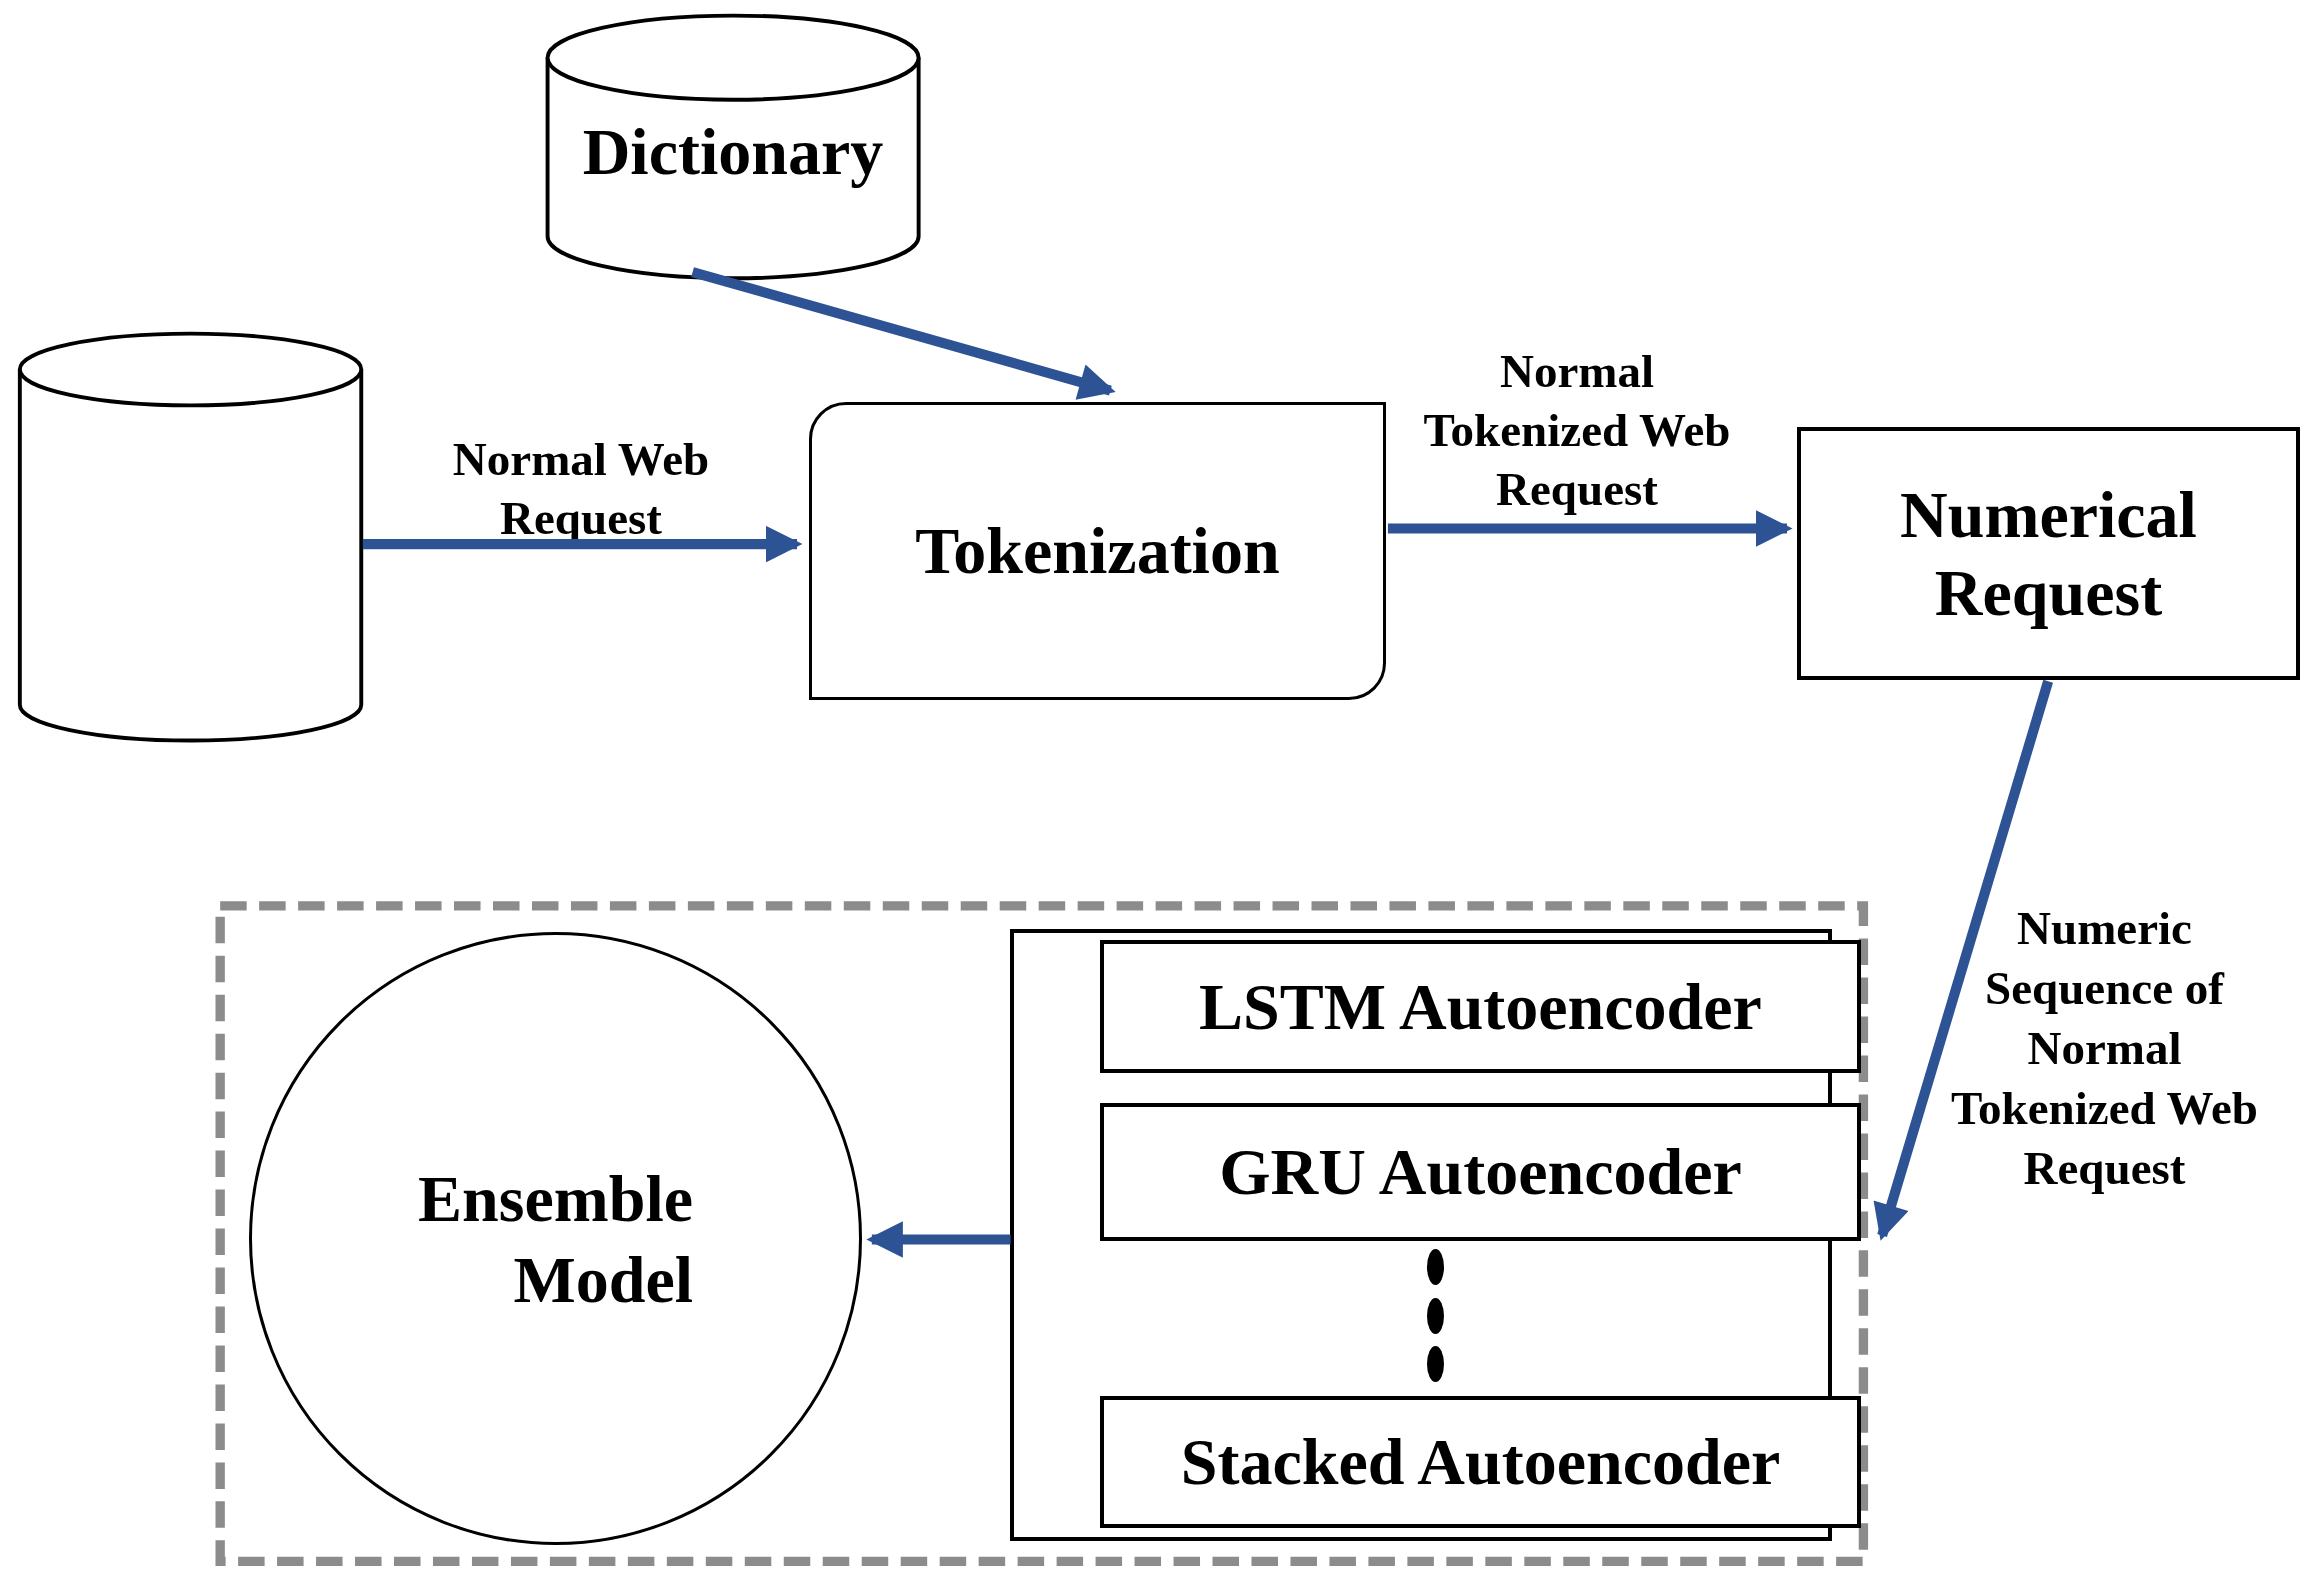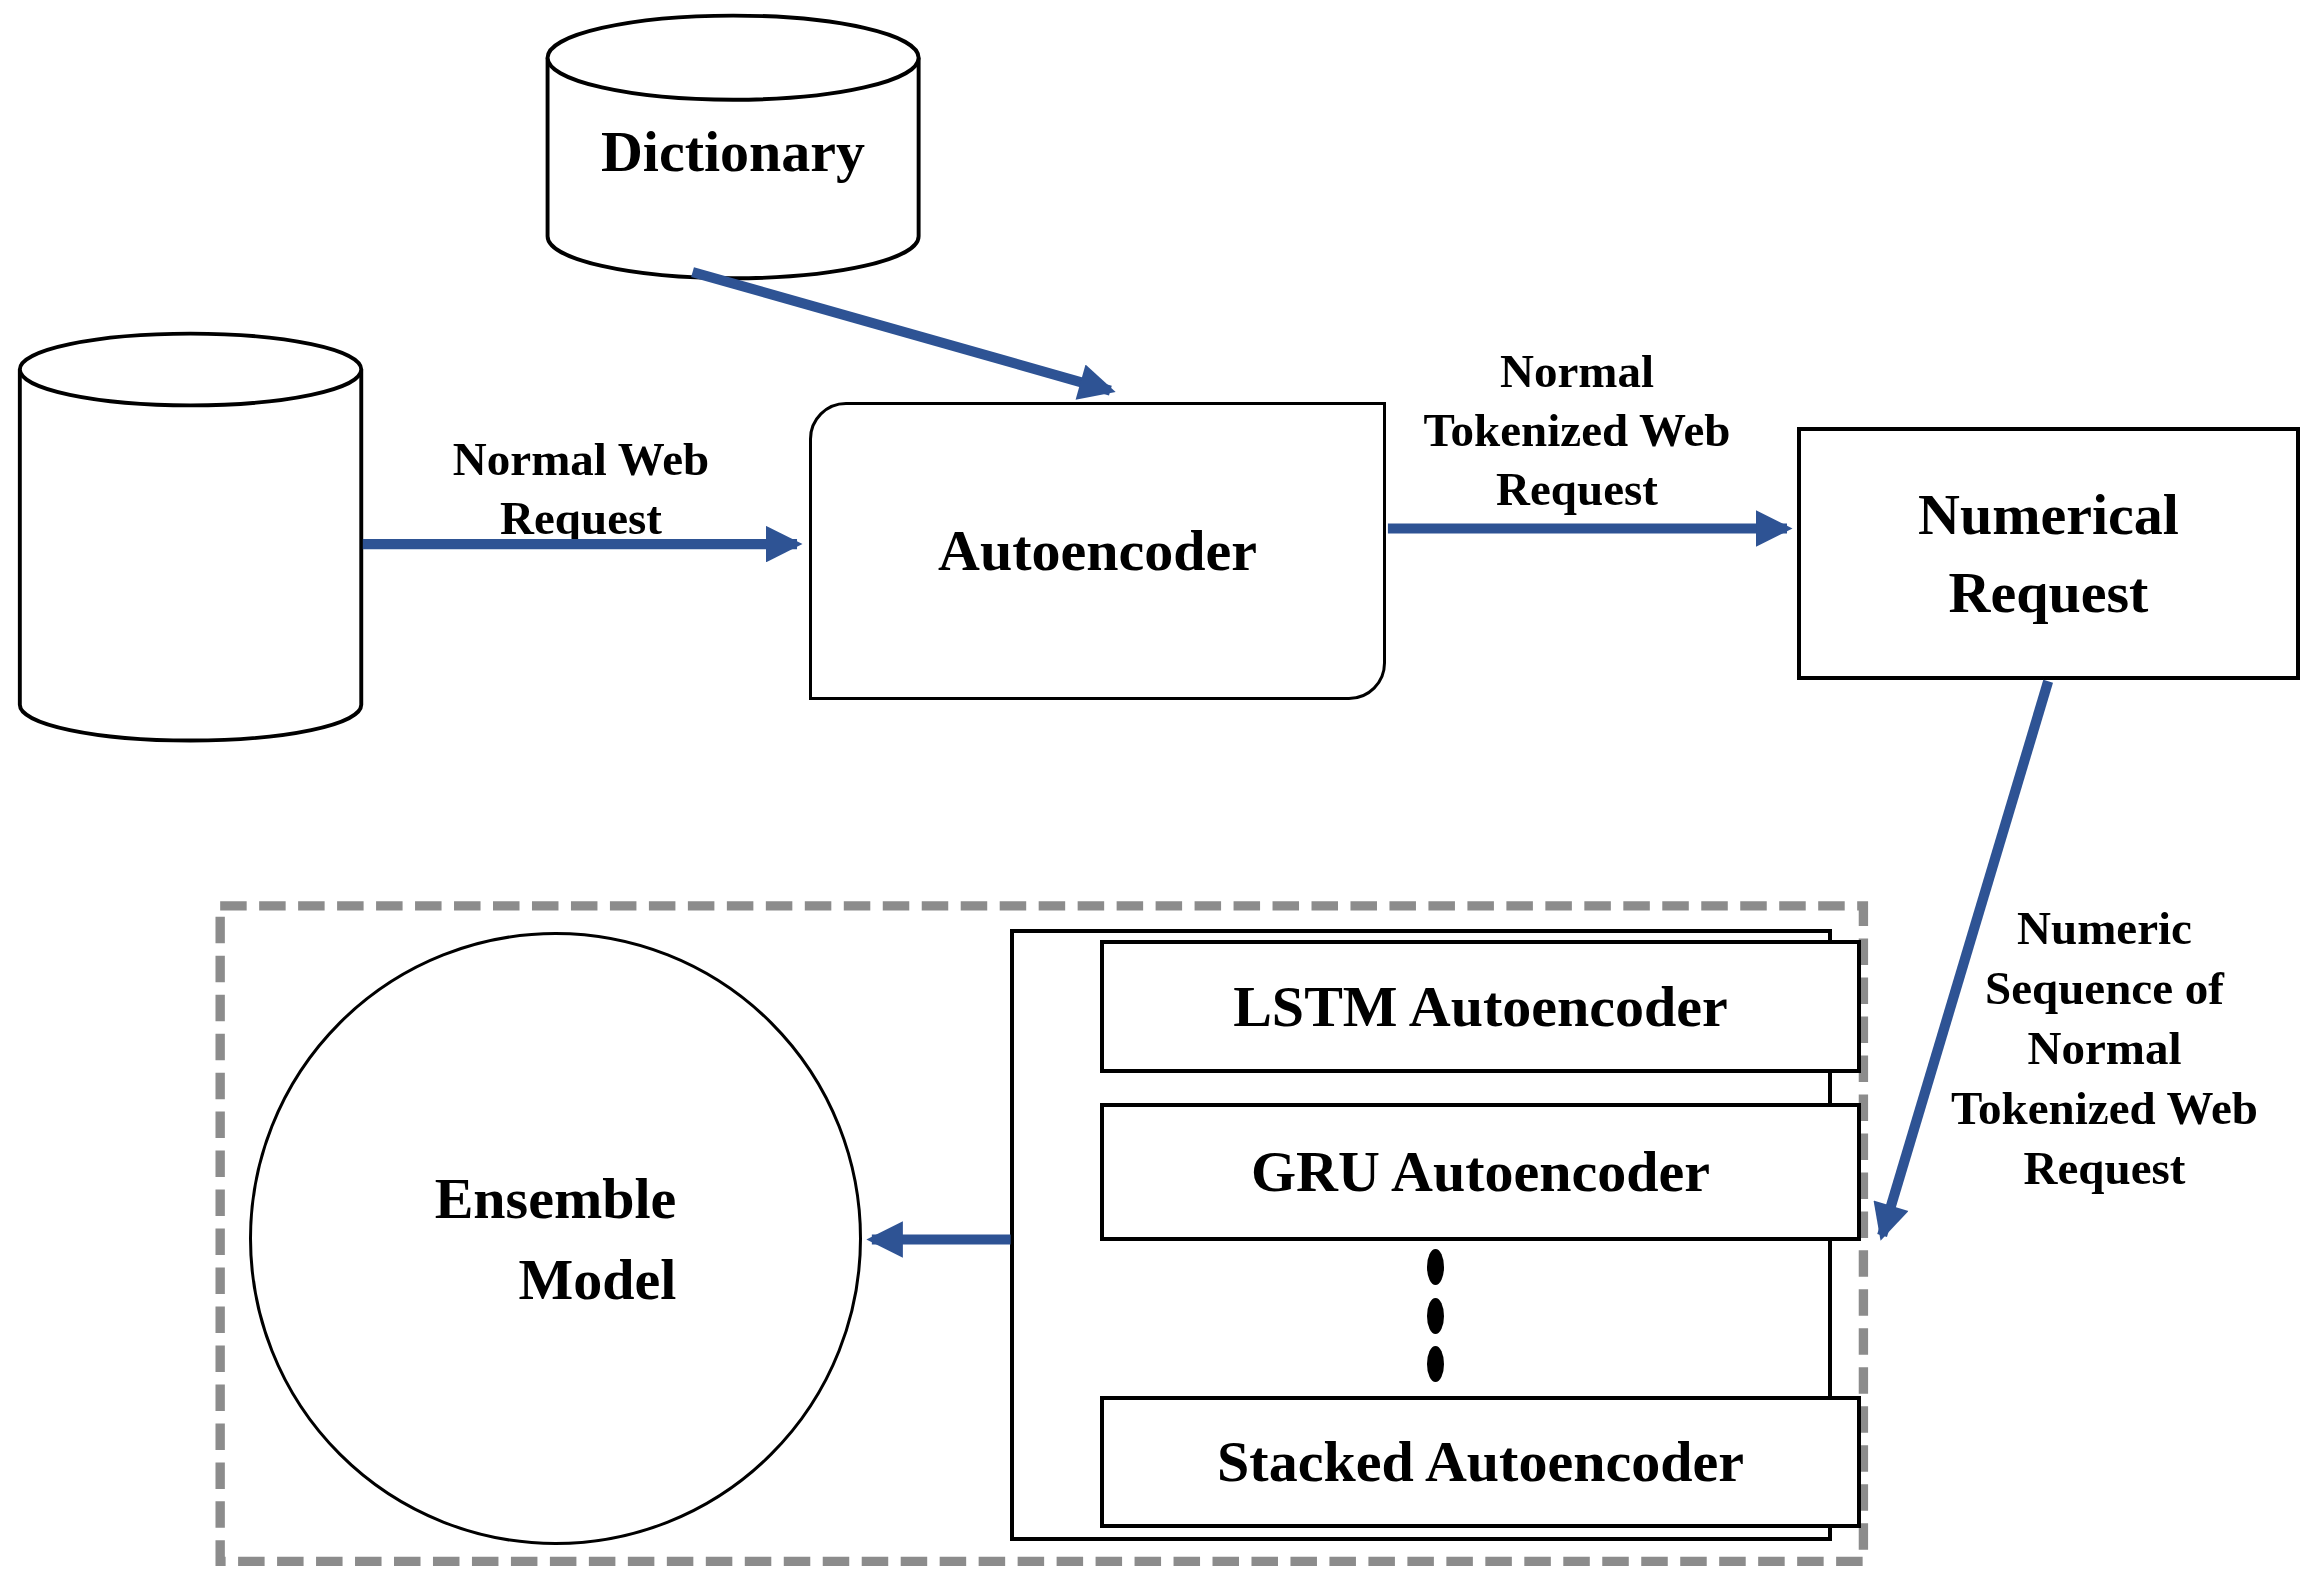--- a/index.html
+++ b/index.html
@@ -23,21 +23,21 @@
     box-sizing: border-box;
     background: #ffffff;
     border: 4.7px solid #000000;
     display: flex;
     align-items: center;
     justify-content: center;
     text-align: center;
   }
   .node-label {
     font-weight: bold;
-    font-size: 58px;
+    font-size: 66px;
     line-height: 78px;
     white-space: pre-line;
     text-align: center;
   }
   .free-label {
     position: absolute;
     display: flex;
     align-items: center;
     justify-content: center;
     text-align: center;
@@ -107,21 +107,21 @@
 
     <g>
       <path class="shape-stroke" d="M 25,474 L 25,904 A 219,46 0 0 0 463,904 L 463,474" stroke="#000000"></path>
       <ellipse class="shape-stroke" cx="244" cy="474" rx="219" ry="46" stroke="#000000"></ellipse>
     </g>
   </svg>
 
   <div id="dictionary-label" class="free-label node-label">Dictionary</div>
 
   <div id="tokenization-node" class="box">
-    <span class="node-label">Autoencoder</span>
+    <span class="node-label">Tokenization</span>
   </div>
 
   <div id="numerical-sequence-node" class="box">
     <span class="node-label">Numerical
 Request</span>
   </div>
 
   <div id="ensemble-model-circle" class="box">
     <span class="node-label">Ensemble
 Model</span>

